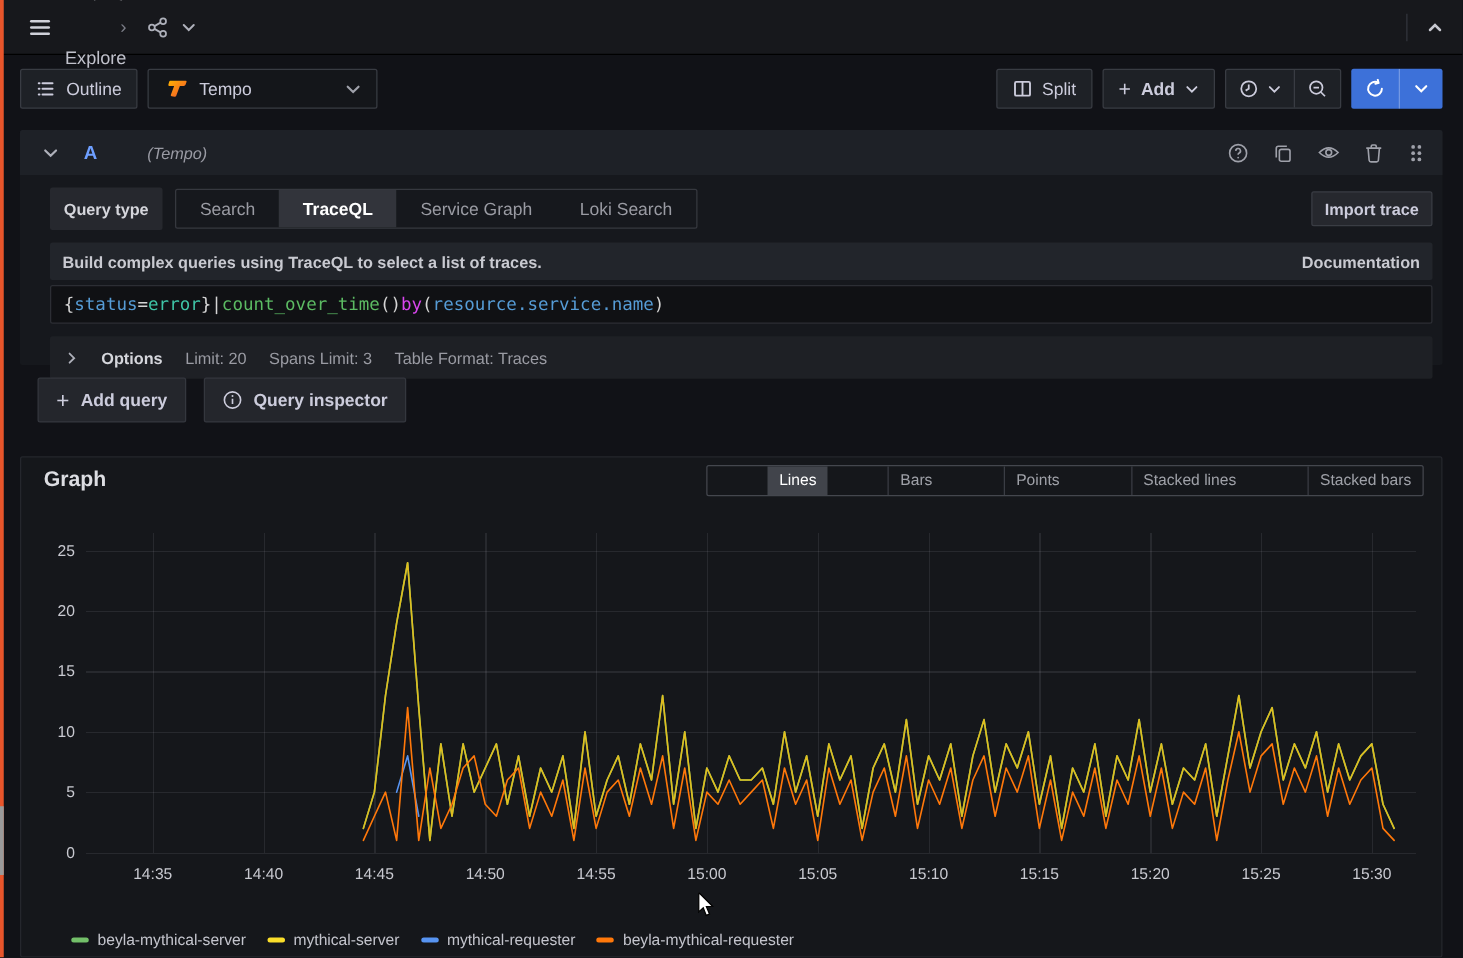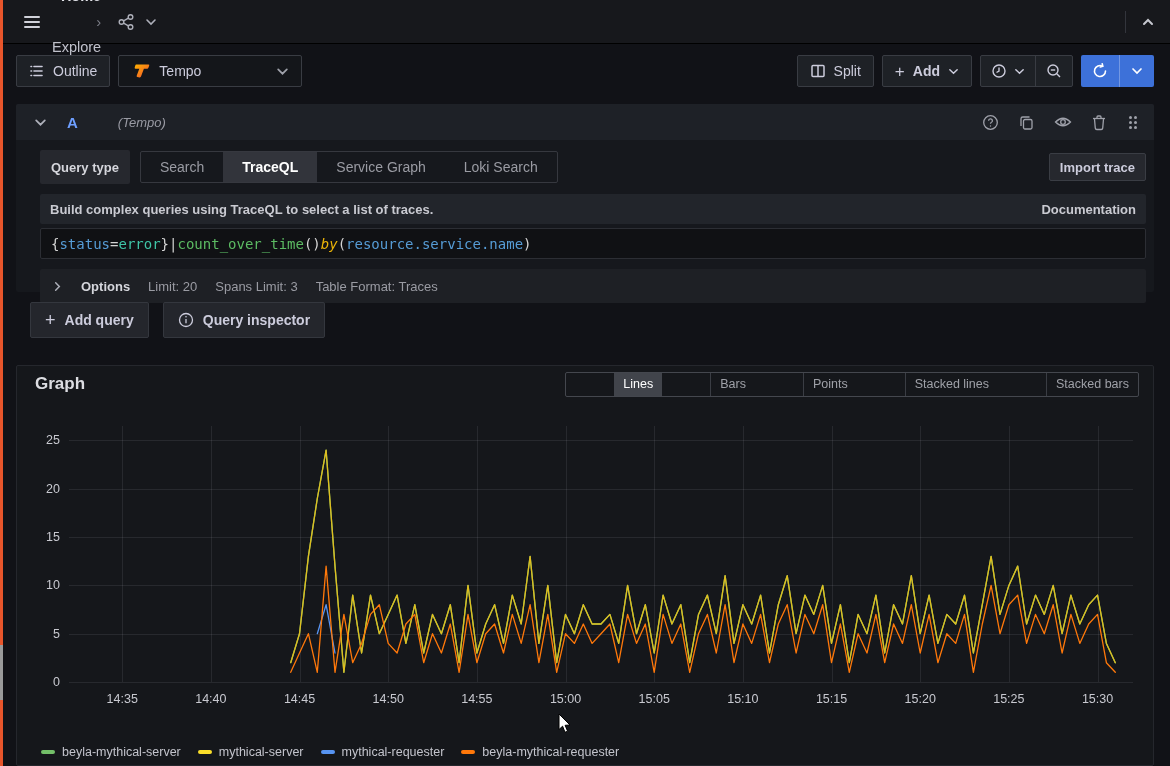--- a/index.html
+++ b/index.html
@@ -72,40 +72,40 @@
   .import-btn { margin-left:auto; height:28px; background:#26282e; border:1px solid #3a3d44; border-radius:2px; color:#ccccdc; font-weight:600; font-size:13px; display:inline-flex; align-items:center; padding:0 10px; cursor:pointer; }
   .info-strip { margin-top:10px; background:#22252b; height:30px; display:flex; align-items:center; padding:0 10px; border-radius:2px; }
   .info-text { font-size:13px; font-weight:600; color:#c9cad1; }
   .doc-link { margin-left:auto; font-size:13px; font-weight:600; color:#c9cad1; cursor:pointer; }
   .code-editor {
     margin-top:4px; background:#101114; border:1px solid #2c2e34; border-radius:2px;
     height:31px; display:flex; align-items:center; padding:0 10px;
     font-family:"DejaVu Sans Mono", monospace; font-size:14px; cursor:text;
   }
   .tok-plain { color:#d4d4d4; } .tok-key { color:#569cd6; } .tok-val { color:#3fc5a7; }
-  .tok-fn { color:#5cbb63; } .tok-kw { color:#eab308;font-style:italic; }
+  .tok-fn { color:#5cbb63; } .tok-kw { color:#d946ef; }
   .options-row { margin-top:10px; background:#1e2025; border-radius:2px; height:34px; display:flex; align-items:center; padding:0 12px; gap:18px; }
   .opt-chev { color:#aeb0ba; cursor:pointer; }
   .opt-label { font-size:13px; font-weight:700; color:#d5d6dc; cursor:pointer; }
   .opt-item { font-size:13px; color:#9a9ba3; }
 
   
   .actions { position:absolute; left:30px; top:302px; display:flex; gap:14px; }
   .action-btn { height:36px; background:#24262c; border:1px solid #34373e; border-radius:2px; color:#ccccdc; font-size:14px; font-weight:600; display:inline-flex; align-items:center; gap:9px; padding:0 14px; cursor:pointer; }
 
   
   .graph-panel { position:absolute; left:16px; right:16px; top:365px; bottom:0; background:#15171b; border:1px solid #25272d; border-radius:2px; }
   .gp-header { height:36px; display:flex; align-items:center; padding:0 14px 0 18px; }
   .gp-title { font-size:17px; font-weight:700; color:#dcdde2; }
   .mode-group { margin-left:auto; display:inline-flex; height:25px; border:1px solid #44474e; border-radius:2px; overflow:hidden; }
   .mode { display:inline-flex; align-items:center; padding:0 9px; font-size:12.5px; color:#9fa1a8; cursor:pointer; border-left:1px solid #3a3d44;margin-left:48px; }
   .mode:first-child { border-left:none; }
   .mode.active { background:#41444b; color:#fff; }
   .chart-wrap { position:absolute; left:8px; right:8px; top:42px; height:312px; }
-  .legend { position:absolute; left:24px; bottom:6px; display:flex; align-items:center; gap:17px; }
+  .legend { position:absolute; left:40px; bottom:6px; display:flex; align-items:center; gap:17px; }
   .legend-item { display:inline-flex; align-items:center; gap:7px; cursor:pointer; }
   .legend-swatch { width:14px; height:4px; border-radius:2px; }
   .legend-label { font-size:12.5px; color:#c3c4cc; }
 
   
   #fake-cursor { position:absolute; left:558px; top:714px; z-index:99; pointer-events:none; }
   text.axis { font-family:"Liberation Sans", sans-serif; font-size:12.5px; fill:#c8c9d0; }
 </style>
 </head>
 <body>

